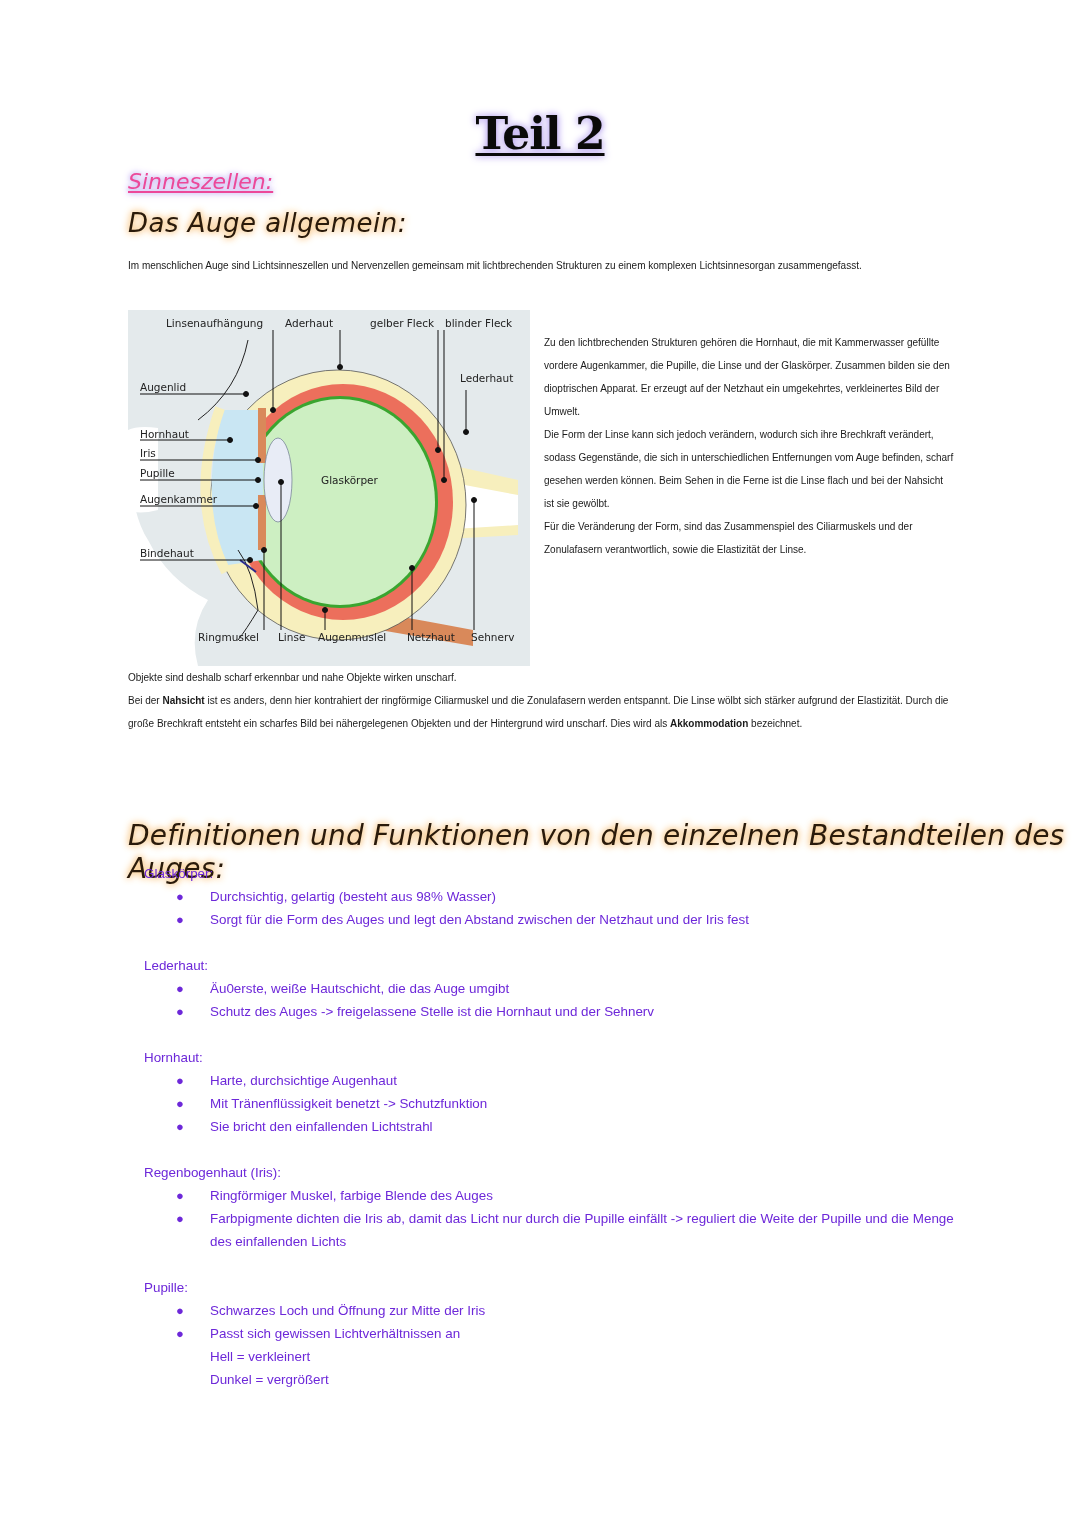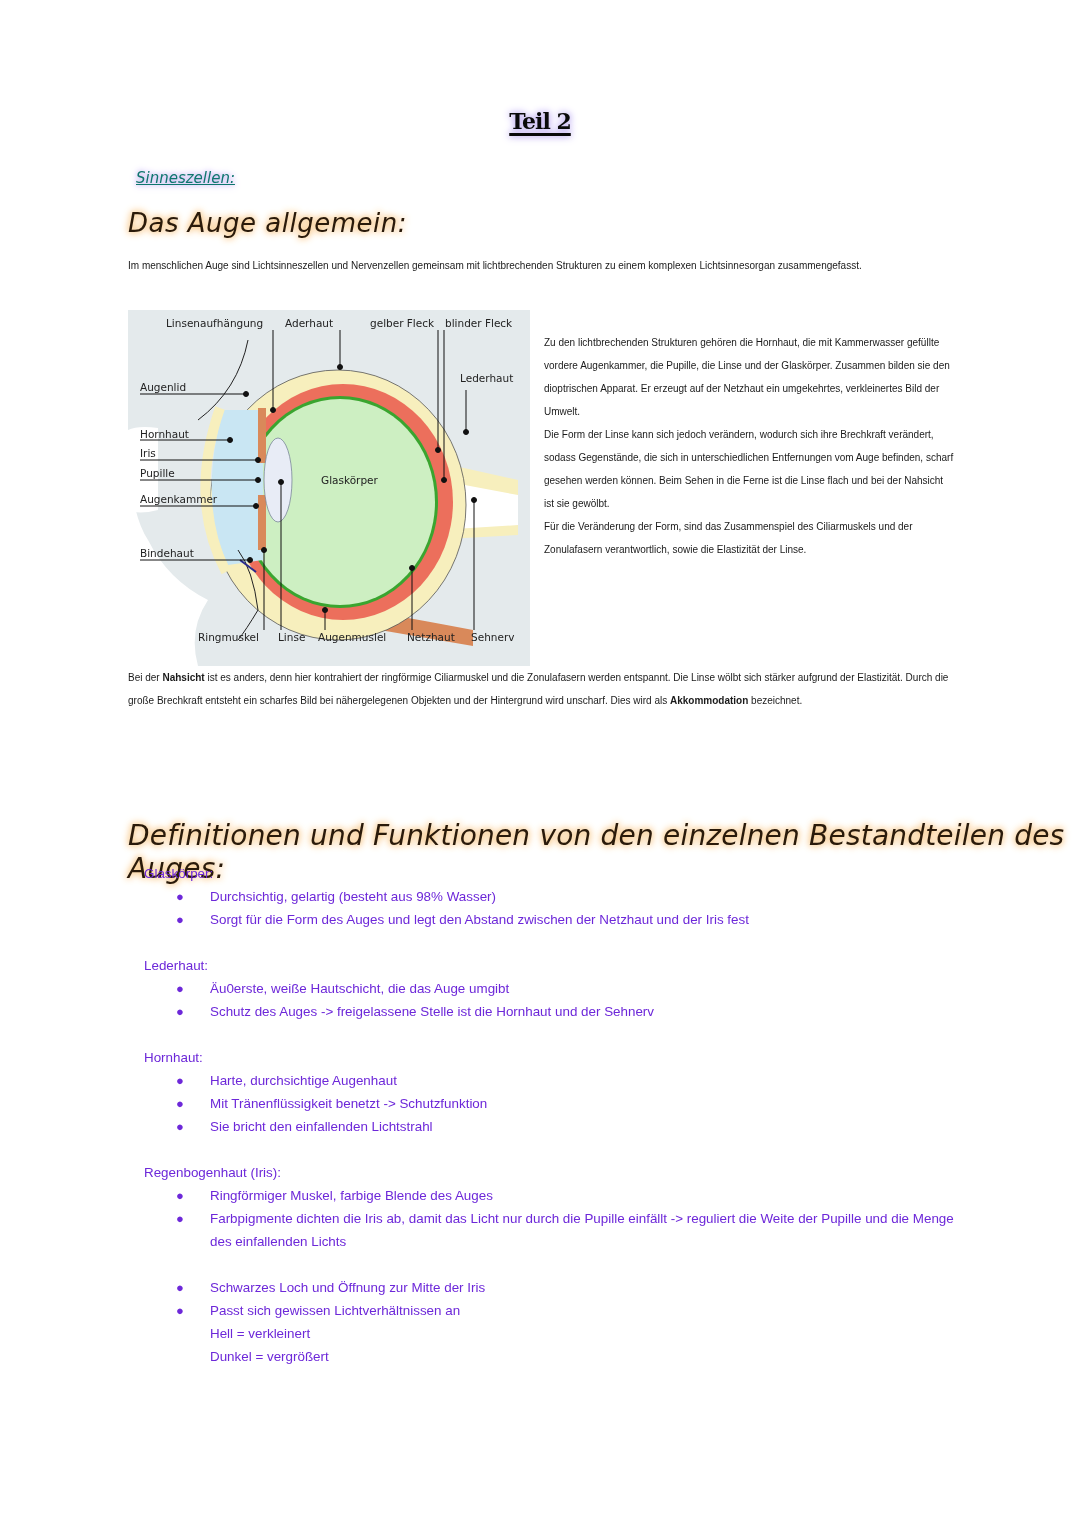--- a/index.html
+++ b/index.html
@@ -1,24 +1,24 @@
 <!DOCTYPE html>
 <html><head>
 <meta charset="utf-8">
 <style>
   html, body { margin: 0; padding: 0; background: #ffffff; }
   body { width: 1080px; height: 1527px; position: relative; overflow: hidden;
          font-family: "Liberation Sans", sans-serif; color: #111; }
   .page-title { position: absolute; left: 0; width: 1080px; top: 108px; text-align: center;
-    font-family: "DejaVu Serif", serif; font-weight: 900; font-size: 22px; letter-spacing: -1px;
+    font-family: "DejaVu Serif", serif; font-weight: 900; font-size: 44px; letter-spacing: -1px;
     color: #0a0a0a; }
   .page-title span { text-decoration: underline; text-decoration-thickness: 3px; text-underline-offset: 4px;
     text-shadow: 0 0 6px #b9a6ef, 0 0 10px #c9b9f5; }
-  .subtitle { position: absolute; left: 136px; top: 169px; font-family: "DejaVu Sans", sans-serif;
-    font-style: italic; font-size: 15px; color: #0f766e; text-decoration: underline;
+  .subtitle { position: absolute; left: 128px; top: 169px; font-family: "DejaVu Sans", sans-serif;
+    font-style: italic; font-size: 22px; color: #ec4899; text-decoration: underline;
     text-shadow: 0 0 5px #b9a6ef, 0 0 8px #cbb9f4; }
   .h-orange { position: absolute; left: 128px; font-family: "DejaVu Sans", sans-serif; font-style: italic;
     color: #2a1a0a; text-decoration-thickness: 1.5px; text-underline-offset: 3px;
     text-shadow: 0 0 6px #f6b866, 0 0 10px #f8c98a; }
   .h1 { top: 208px; font-size: 26px; letter-spacing: 0.5px; }
   .h2 { top: 819px; font-size: 28px; letter-spacing: 0.2px; }
   .para { position: absolute; font-size: 10px; line-height: 23px; color: #1a1a1a; }
   .intro { left: 128px; top: 254px; width: 820px; }
   .right-col { left: 544px; top: 308px; width: 410px; margin-top: 23px; }
   .below { left: 128px; top: 666px; width: 830px; }
@@ -129,20 +129,21 @@
   </svg>
 </div>
 
 <div class="para right-col">
   <div>Zu den lichtbrechenden Strukturen gehören die Hornhaut, die mit Kammerwasser gefüllte vordere Augenkammer, die Pupille, die Linse und der Glaskörper. Zusammen bilden sie den dioptrischen Apparat. Er erzeugt auf der Netzhaut ein umgekehrtes, verkleinertes Bild der Umwelt.</div>
   <div>Die Form der Linse kann sich jedoch verändern, wodurch sich ihre Brechkraft verändert, sodass Gegenstände, die sich in unterschiedlichen Entfernungen vom Auge befinden, scharf gesehen werden können. Beim Sehen in die Ferne ist die Linse flach und bei der Nahsicht ist sie gewölbt.</div>
   <div>Für die Veränderung der Form, sind das Zusammenspiel des Ciliarmuskels und der Zonulafasern verantwortlich, sowie die Elastizität der Linse.</div>
 </div>
 
 <div class="para below">
+  <div>Objekte sind deshalb scharf erkennbar und nahe Objekte wirken unscharf.</div>
   <div><span>Bei der </span><b>Nahsicht</b><span> ist es anders, denn hier kontrahiert der ringförmige Ciliarmuskel und die Zonulafasern werden entspannt. Die Linse wölbt sich stärker aufgrund der Elastizität. Durch die große Brechkraft entsteht ein scharfes Bild bei nähergelegenen Objekten und der Hintergrund wird unscharf. Dies wird als </span><b>Akkommodation</b><span> bezeichnet.</span></div>
 </div>
 
 <div class="h-orange h2">Definitionen und Funktionen von den einzelnen Bestandteilen des Auges:</div>
 
 <div class="defs">
   <div class="def-block">
     <div class="def-title">Glaskörper:</div>
     <ul class="def-list">
       <li><span class="bullet">●</span><span>Durchsichtig, gelartig (besteht aus 98% Wasser)</span></li>
@@ -165,20 +166,21 @@
     </ul>
   </div>
   <div class="def-block">
     <div class="def-title">Regenbogenhaut (Iris):</div>
     <ul class="def-list">
       <li><span class="bullet">●</span><span>Ringförmiger Muskel, farbige Blende des Auges</span></li>
       <li><span class="bullet">●</span><span>Farbpigmente dichten die Iris ab, damit das Licht nur durch die Pupille einfällt -&gt; reguliert die Weite der Pupille und die Menge des einfallenden Lichts</span></li>
     </ul>
   </div>
   <div class="def-block">
+    <div class="def-title">Pupille:</div>
     <ul class="def-list">
       <li><span class="bullet">●</span><span>Schwarzes Loch und Öffnung zur Mitte der Iris</span></li>
       <li><span class="bullet">●</span><span>Passt sich gewissen Lichtverhältnissen an</span></li>
       <li class="plain"><span>Hell = verkleinert</span></li>
       <li class="plain"><span>Dunkel = vergrößert</span></li>
     </ul>
   </div>
 </div>
 
 </body></html>

